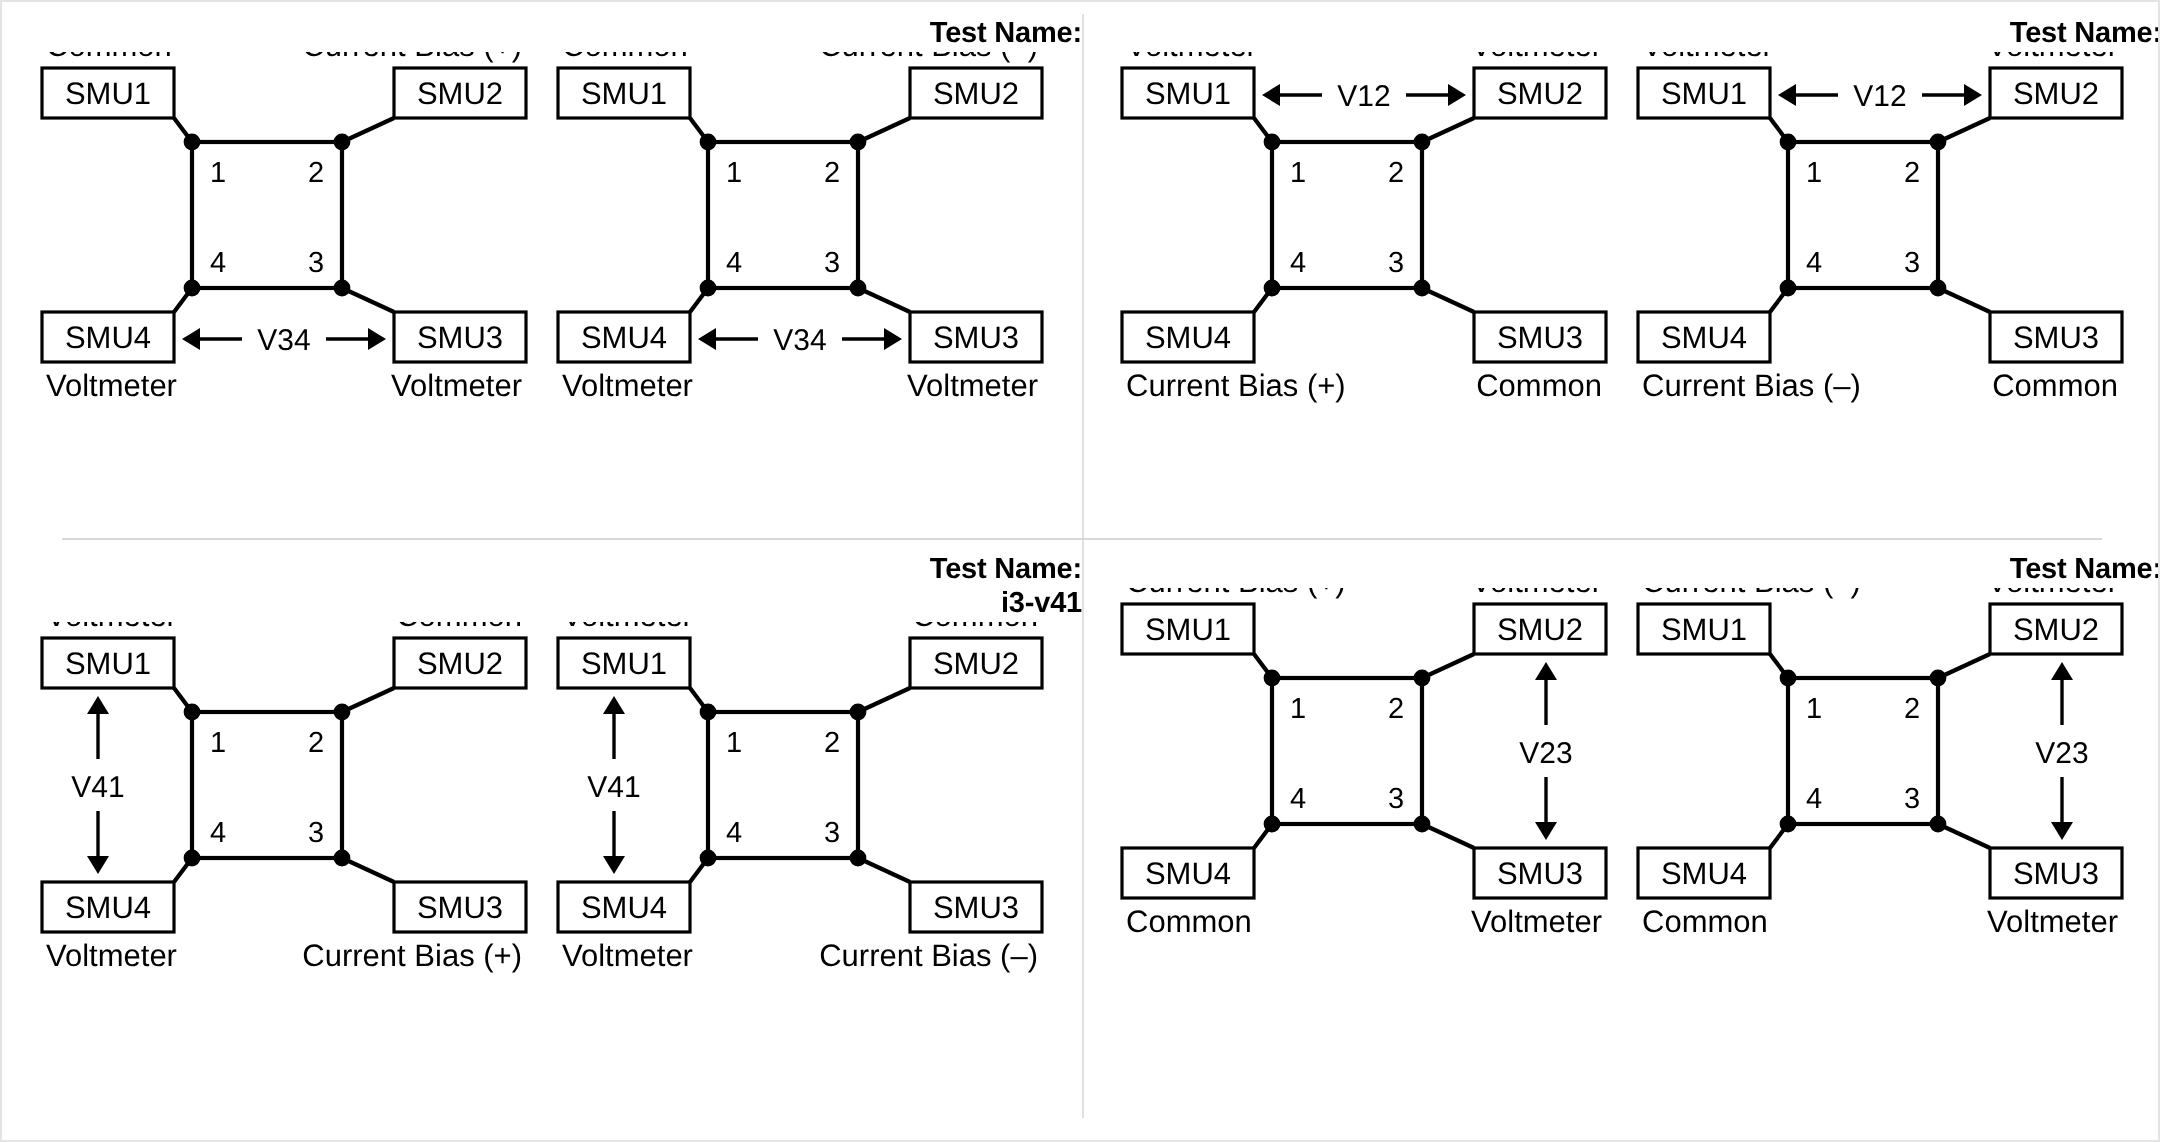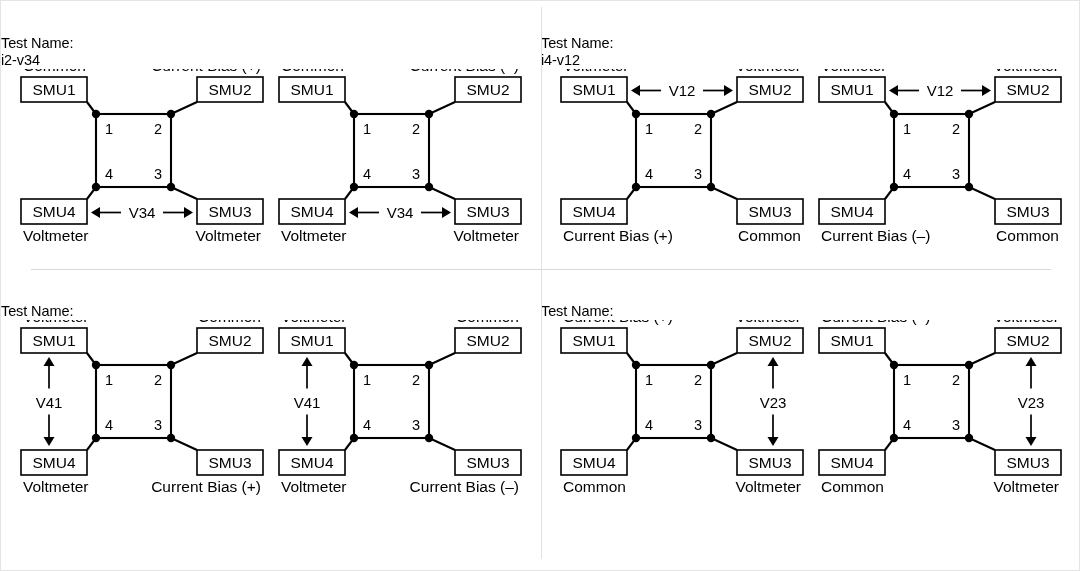--- a/index.html
+++ b/index.html
@@ -50,27 +50,26 @@
     position: absolute;
     left: 30px;
     top: 268px;
     width: 1020px;
     height: 1px;
     background: #d8d8d8;
   }
 
   
   .quad-title {
-    text-align: left;
+    text-align: right;
     font-size: 14.5px;
-    font-weight: normal;
+    font-weight: bold;
     line-height: 17px;
     letter-spacing: -0.1px;
     padding-top: 8px;
-    margin-top: 26px;
   }
   .quad-title .t-line1 { display: block; }
   .quad-title .t-line2 { display: block; }
 
   
   .pair {
     position: relative;
     display: flex;
     justify-content: flex-start;
     padding-left: 12px;
@@ -131,21 +130,20 @@
 </style>
 </head>
 <body>
 
 <div id="page">
 
   <div class="quad-grid">
     <div class="quadrant">
       <div class="quad-title">
         <span class="t-line1">Test Name:</span>
-        <span class="t-line2">i2-v34</span>
       </div>
       <div class="pair">
           <div class="cell">
             <svg width="258" height="205" viewBox="0 0 258 205">
               <g>
                 <text x="10" y="2" text-anchor="start" class="t-role">Common</text>
                 <text x="248" y="2" text-anchor="end" class="t-role">Current Bias (+)</text>
               </g>
               <g>
                 <path d="M 74 33 L 83 45" class="lead"></path>
@@ -252,21 +250,20 @@
                 <text x="129" y="149" text-anchor="middle" class="t-vlabel">V34</text>
               </g>
             </svg>
           </div>
         </div>
     </div>
 
     <div class="quadrant">
       <div class="quad-title">
         <span class="t-line1">Test Name:</span>
-        <span class="t-line2">i4-v12</span>
       </div>
       <div class="pair">
           <div class="cell">
             <svg width="258" height="205" viewBox="0 0 258 205">
               <g>
                 <text x="10" y="2" text-anchor="start" class="t-role">Voltmeter</text>
                 <text x="248" y="2" text-anchor="end" class="t-role">Voltmeter</text>
               </g>
               <g>
                 <path d="M 74 33 L 83 45" class="lead"></path>
@@ -373,20 +370,21 @@
                 <text x="129" y="27" text-anchor="middle" class="t-vlabel">V12</text>
               </g>
             </svg>
           </div>
         </div>
     </div>
 
     <div class="quadrant">
       <div class="quad-title">
         <span class="t-line1">Test Name:</span>
+        <span class="t-line2">i3-v41</span>
       </div>
       <div class="pair">
           <div class="cell">
             <svg width="258" height="205" viewBox="0 0 258 205">
               <g>
                 <text x="10" y="2" text-anchor="start" class="t-role">Voltmeter</text>
                 <text x="248" y="2" text-anchor="end" class="t-role">Common</text>
               </g>
               <g>
                 <path d="M 74 33 L 83 45" class="lead"></path>

